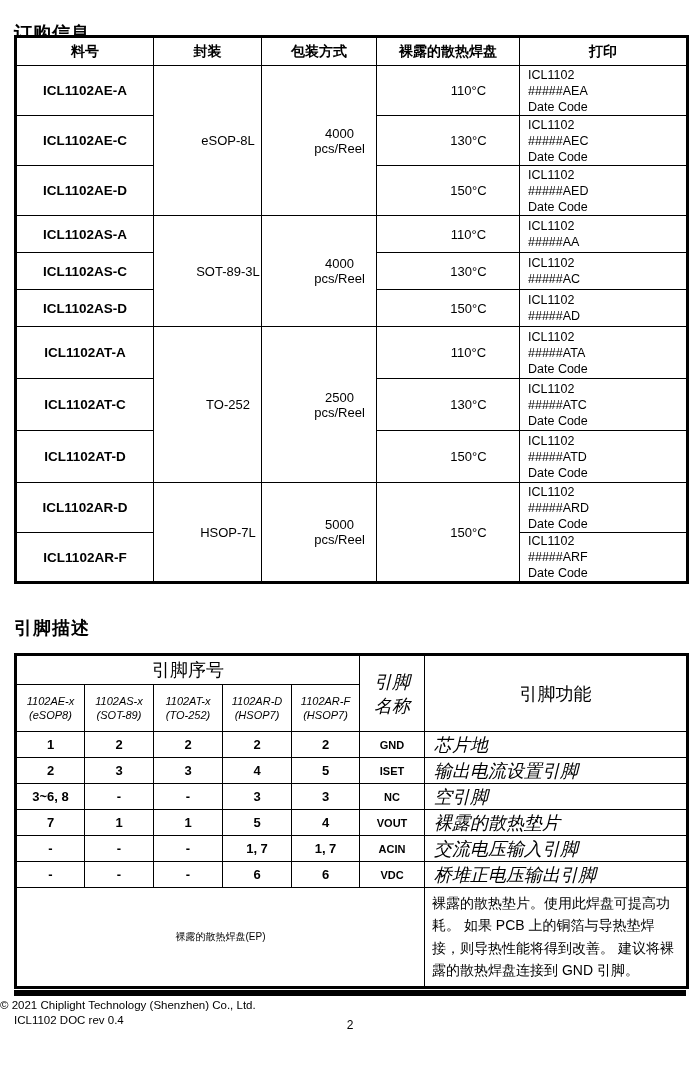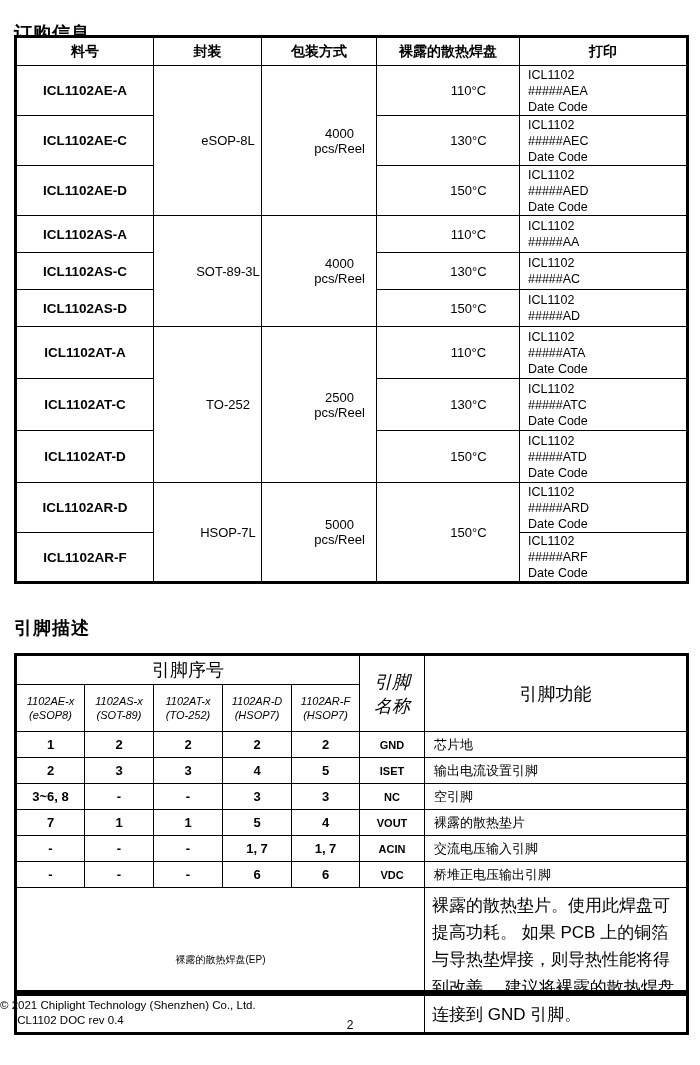--- a/index.html
+++ b/index.html
@@ -42,24 +42,24 @@
   #pins col.fn { width: 263px; }
   #pins th { font-weight: normal; }
   #pins tr.hrow1 { height: 30px; }
   #pins tr.hrow2 { height: 47px; }
   #pins th.grp, #pins th.namehdr, #pins th.fnhdr { font-size: 18px; }
   #pins th.namehdr, #pins th.sub { white-space: pre-line; font-style: italic; }
   #pins th.sub { font-size: 11px; line-height: 1.3; }
   #pins tr.drow { height: 26px; }
   #pins td.pin { font-size: 13px; font-weight: bold; }
   #pins td.pname { font-size: 11px; font-weight: bold; }
-  #pins td.pfn { text-align: left; padding-left: 9px; font-size: 13px; }
+  #pins td.pfn { text-align: left; padding-left: 9px; font-size: 18px; font-style: italic; }
   #pins tr.eprow { height: 99px; }
   #pins td.eplabel { font-size: 10px; }
-  #pins td.epfn { text-align: left; padding: 4px 6px 4px 7px; font-size: 17px;
+  #pins td.epfn { text-align: left; padding: 4px 6px 4px 7px; font-size: 14px;
     line-height: 1.6; }
 
   
   #footer-bar { position: absolute; left: 14px; top: 990px; width: 672px; height: 6px;
     background: #000; }
   #copyright { position: absolute; left: 0; top: 999px; font-size: 11.5px; }
   #docrev { position: absolute; left: 14px; top: 1014px; font-size: 11.5px; }
   #pagenum { position: absolute; left: 14px; top: 1018px; width: 672px;
     text-align: center; font-size: 12px; }
 </style>

